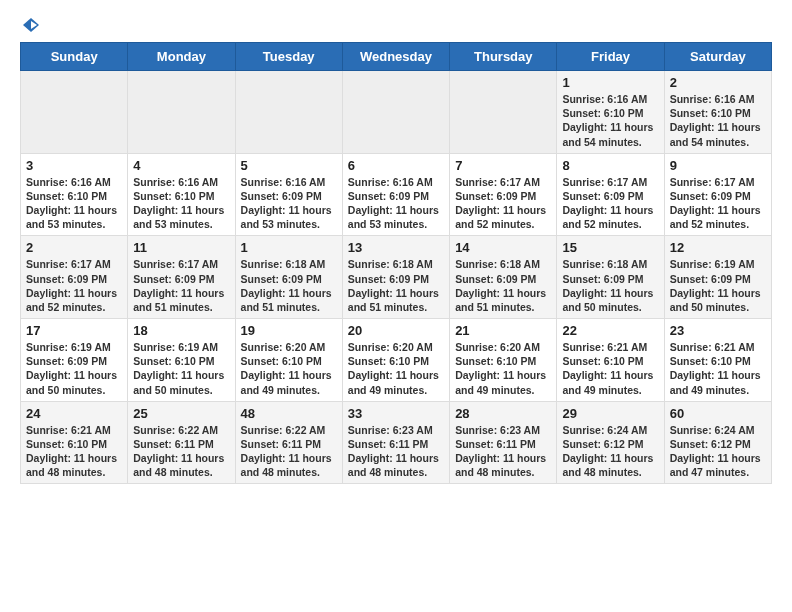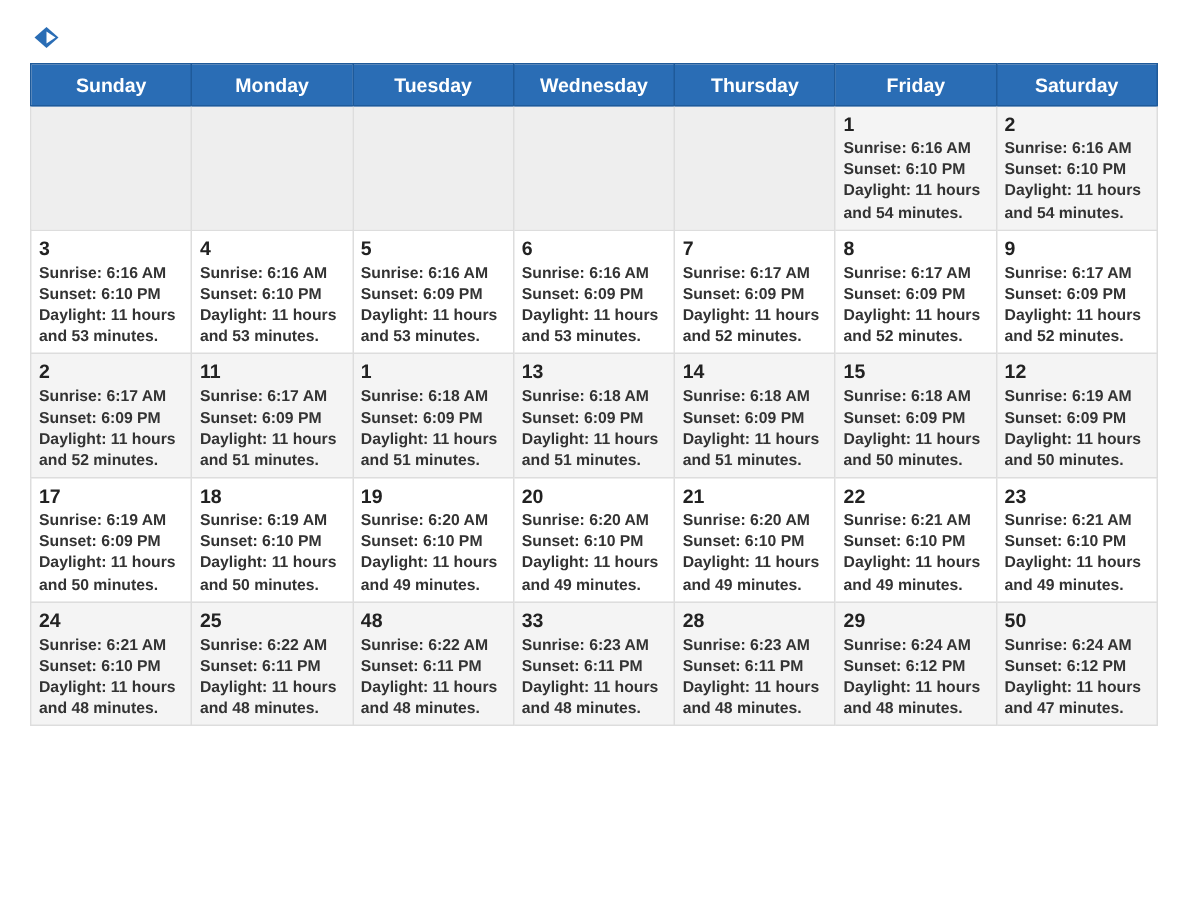--- a/index.html
+++ b/index.html
@@ -264,19 +264,19 @@
           </td>
           <td>
             <span class="day-num">28</span>
             <div class="cell-info">Sunrise: 6:23 AM<br>Sunset: 6:11 PM<br>Daylight: 11 hours<br>and 48 minutes.</div>
           </td>
           <td>
             <span class="day-num">29</span>
             <div class="cell-info">Sunrise: 6:24 AM<br>Sunset: 6:12 PM<br>Daylight: 11 hours<br>and 48 minutes.</div>
           </td>
           <td>
-            <span class="day-num">50</span>
+            <span class="day-num">60</span>
             <div class="cell-info">Sunrise: 6:24 AM<br>Sunset: 6:12 PM<br>Daylight: 11 hours<br>and 47 minutes.</div>
           </td>
         </tr>
       </tbody>
   </table>
 </div>
 
 </body></html>

